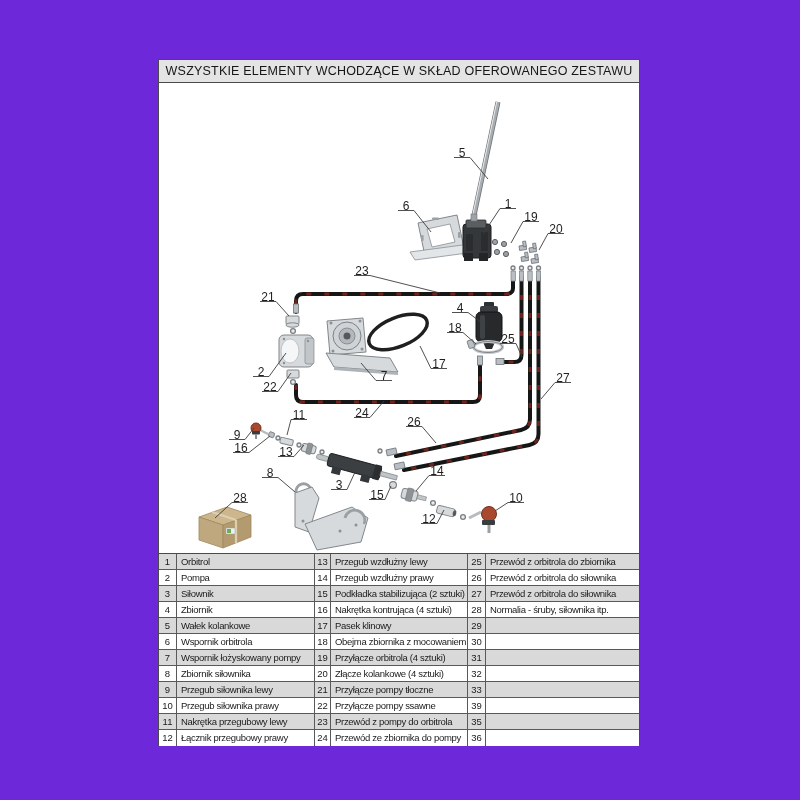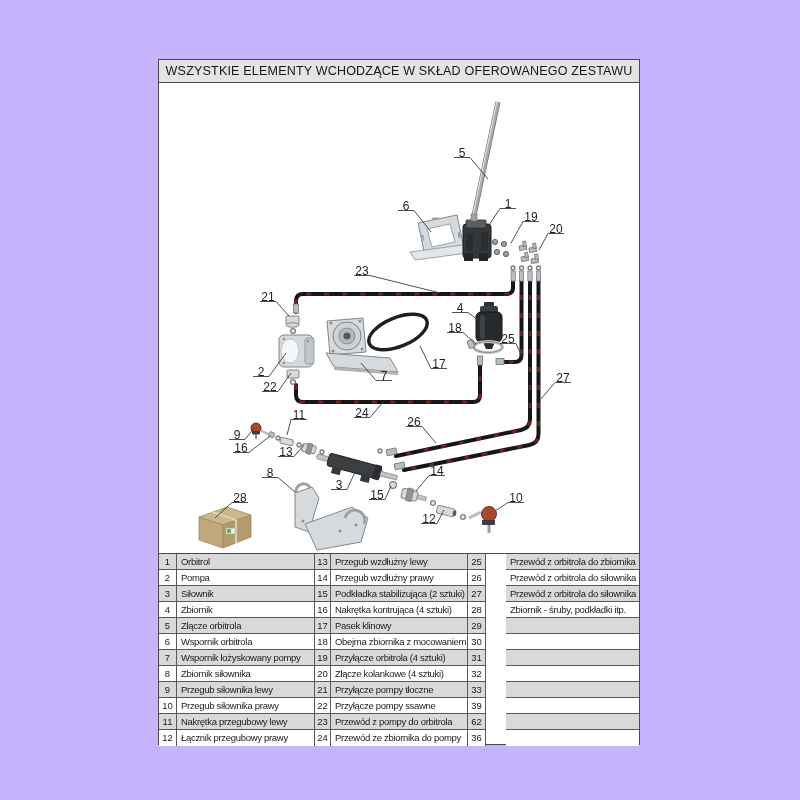--- a/index.html
+++ b/index.html
@@ -1,33 +1,33 @@
 <!DOCTYPE html>
 <html><head>
 <meta charset="utf-8">
 <style>
   html,body { margin:0; padding:0; background:#fff; }
-  .page { position:relative; width:800px; height:800px; background:#c4b5fd; overflow:hidden;
+  .page { position:relative; width:800px; height:800px; background:#6d28d9; overflow:hidden;
           font-family:"Liberation Sans","DejaVu Sans",sans-serif; color:#1a1a1a; }
   .frame { position:absolute; left:158px; top:59px; width:482px; height:686px;
            border:1px solid #4a4a4a; box-sizing:border-box; background:#fff; }
   .titlebar { position:absolute; left:0; top:0; width:480px; height:22px; background:#e4e4e4;
               border-bottom:1px solid #4a4a4a; display:flex; align-items:center; justify-content:center;
               font-size:12.5px; font-weight:500; letter-spacing:.2px; color:#161616; }
   svg.diagram { position:absolute; left:0; top:23px; width:480px; height:470px; display:block; }
 
   .parts-table { position:absolute; left:0; top:493px; width:480px; height:192px;
                  display:grid; grid-template-columns:18px 138px 16px 137px 18px 153px;
                  grid-template-rows:repeat(12,16px); font-size:9.5px; border-top:1px solid #4a4a4a; box-sizing:content-box; }
   .cell { box-sizing:border-box; border-right:1px solid #595959; border-bottom:1px solid #595959;
           line-height:15px; white-space:nowrap; overflow:hidden; background:#fff; }
   .cell.num  { text-align:center; }
   .cell.name { padding-left:4px; letter-spacing:-0.3px; }
   .cell.shade { background:#d9d9d9; }
-  .cell:nth-child(6n) { border-right:none;margin-left:20px; }
+  .cell:nth-child(6n) { border-right:none; }
   .cell:nth-child(n+67) { border-bottom:none; }
 
   .metal { fill:#d7dadc; stroke:#82878b; stroke-width:1; }
   .metal-dark { fill:#b9bec2; stroke:#6f7478; stroke-width:0.8; }
   .dark { fill:#35383b; stroke:#1b1d1f; stroke-width:1; }
   .hose { fill:none; stroke:#161616; stroke-width:4; stroke-linecap:round; stroke-linejoin:round; }
   .stripe { fill:none; stroke:#7a241c; stroke-width:2.8; stroke-dasharray:5 13; opacity:.9; }
   .ring { fill:#e9ebec; stroke:#7a7f83; stroke-width:1.3; }
   .callout-line { stroke:#3c3c3c; stroke-width:0.9; }
   .callout-text { font-size:12px; fill:#1f1f1f; }
@@ -416,23 +416,23 @@
         <div class="cell name shade">Siłownik</div>
         <div class="cell num shade">15</div>
         <div class="cell name shade">Podkładka stabilizująca (2 sztuki)</div>
         <div class="cell num shade">27</div>
         <div class="cell name shade">Przewód z orbitrola do siłownika</div>
         <div class="cell num">4</div>
         <div class="cell name">Zbiornik</div>
         <div class="cell num">16</div>
         <div class="cell name">Nakrętka kontrująca (4 sztuki)</div>
         <div class="cell num">28</div>
-        <div class="cell name">Zbiornik - śruby, podkładki itp.</div>
+        <div class="cell name">Normalia - śruby, siłownika itp.</div>
         <div class="cell num shade">5</div>
-        <div class="cell name shade">Złącze orbitrola</div>
+        <div class="cell name shade">Wałek kolankowe</div>
         <div class="cell num shade">17</div>
         <div class="cell name shade">Pasek klinowy</div>
         <div class="cell num shade">29</div>
         <div class="cell name shade"></div>
         <div class="cell num">6</div>
         <div class="cell name">Wspornik orbitrola</div>
         <div class="cell num">18</div>
         <div class="cell name">Obejma zbiornika z mocowaniem</div>
         <div class="cell num">30</div>
         <div class="cell name"></div>
@@ -457,21 +457,21 @@
         <div class="cell num">10</div>
         <div class="cell name">Przegub siłownika prawy</div>
         <div class="cell num">22</div>
         <div class="cell name">Przyłącze pompy ssawne</div>
         <div class="cell num">39</div>
         <div class="cell name"></div>
         <div class="cell num shade">11</div>
         <div class="cell name shade">Nakrętka przegubowy lewy</div>
         <div class="cell num shade">23</div>
         <div class="cell name shade">Przewód z pompy do orbitrola</div>
-        <div class="cell num shade">62</div>
+        <div class="cell num shade">35</div>
         <div class="cell name shade"></div>
         <div class="cell num">12</div>
         <div class="cell name">Łącznik przegubowy prawy</div>
         <div class="cell num">24</div>
         <div class="cell name">Przewód ze zbiornika do pompy</div>
         <div class="cell num">36</div>
         <div class="cell name"></div>
       </div>
   </div>
 </div>

